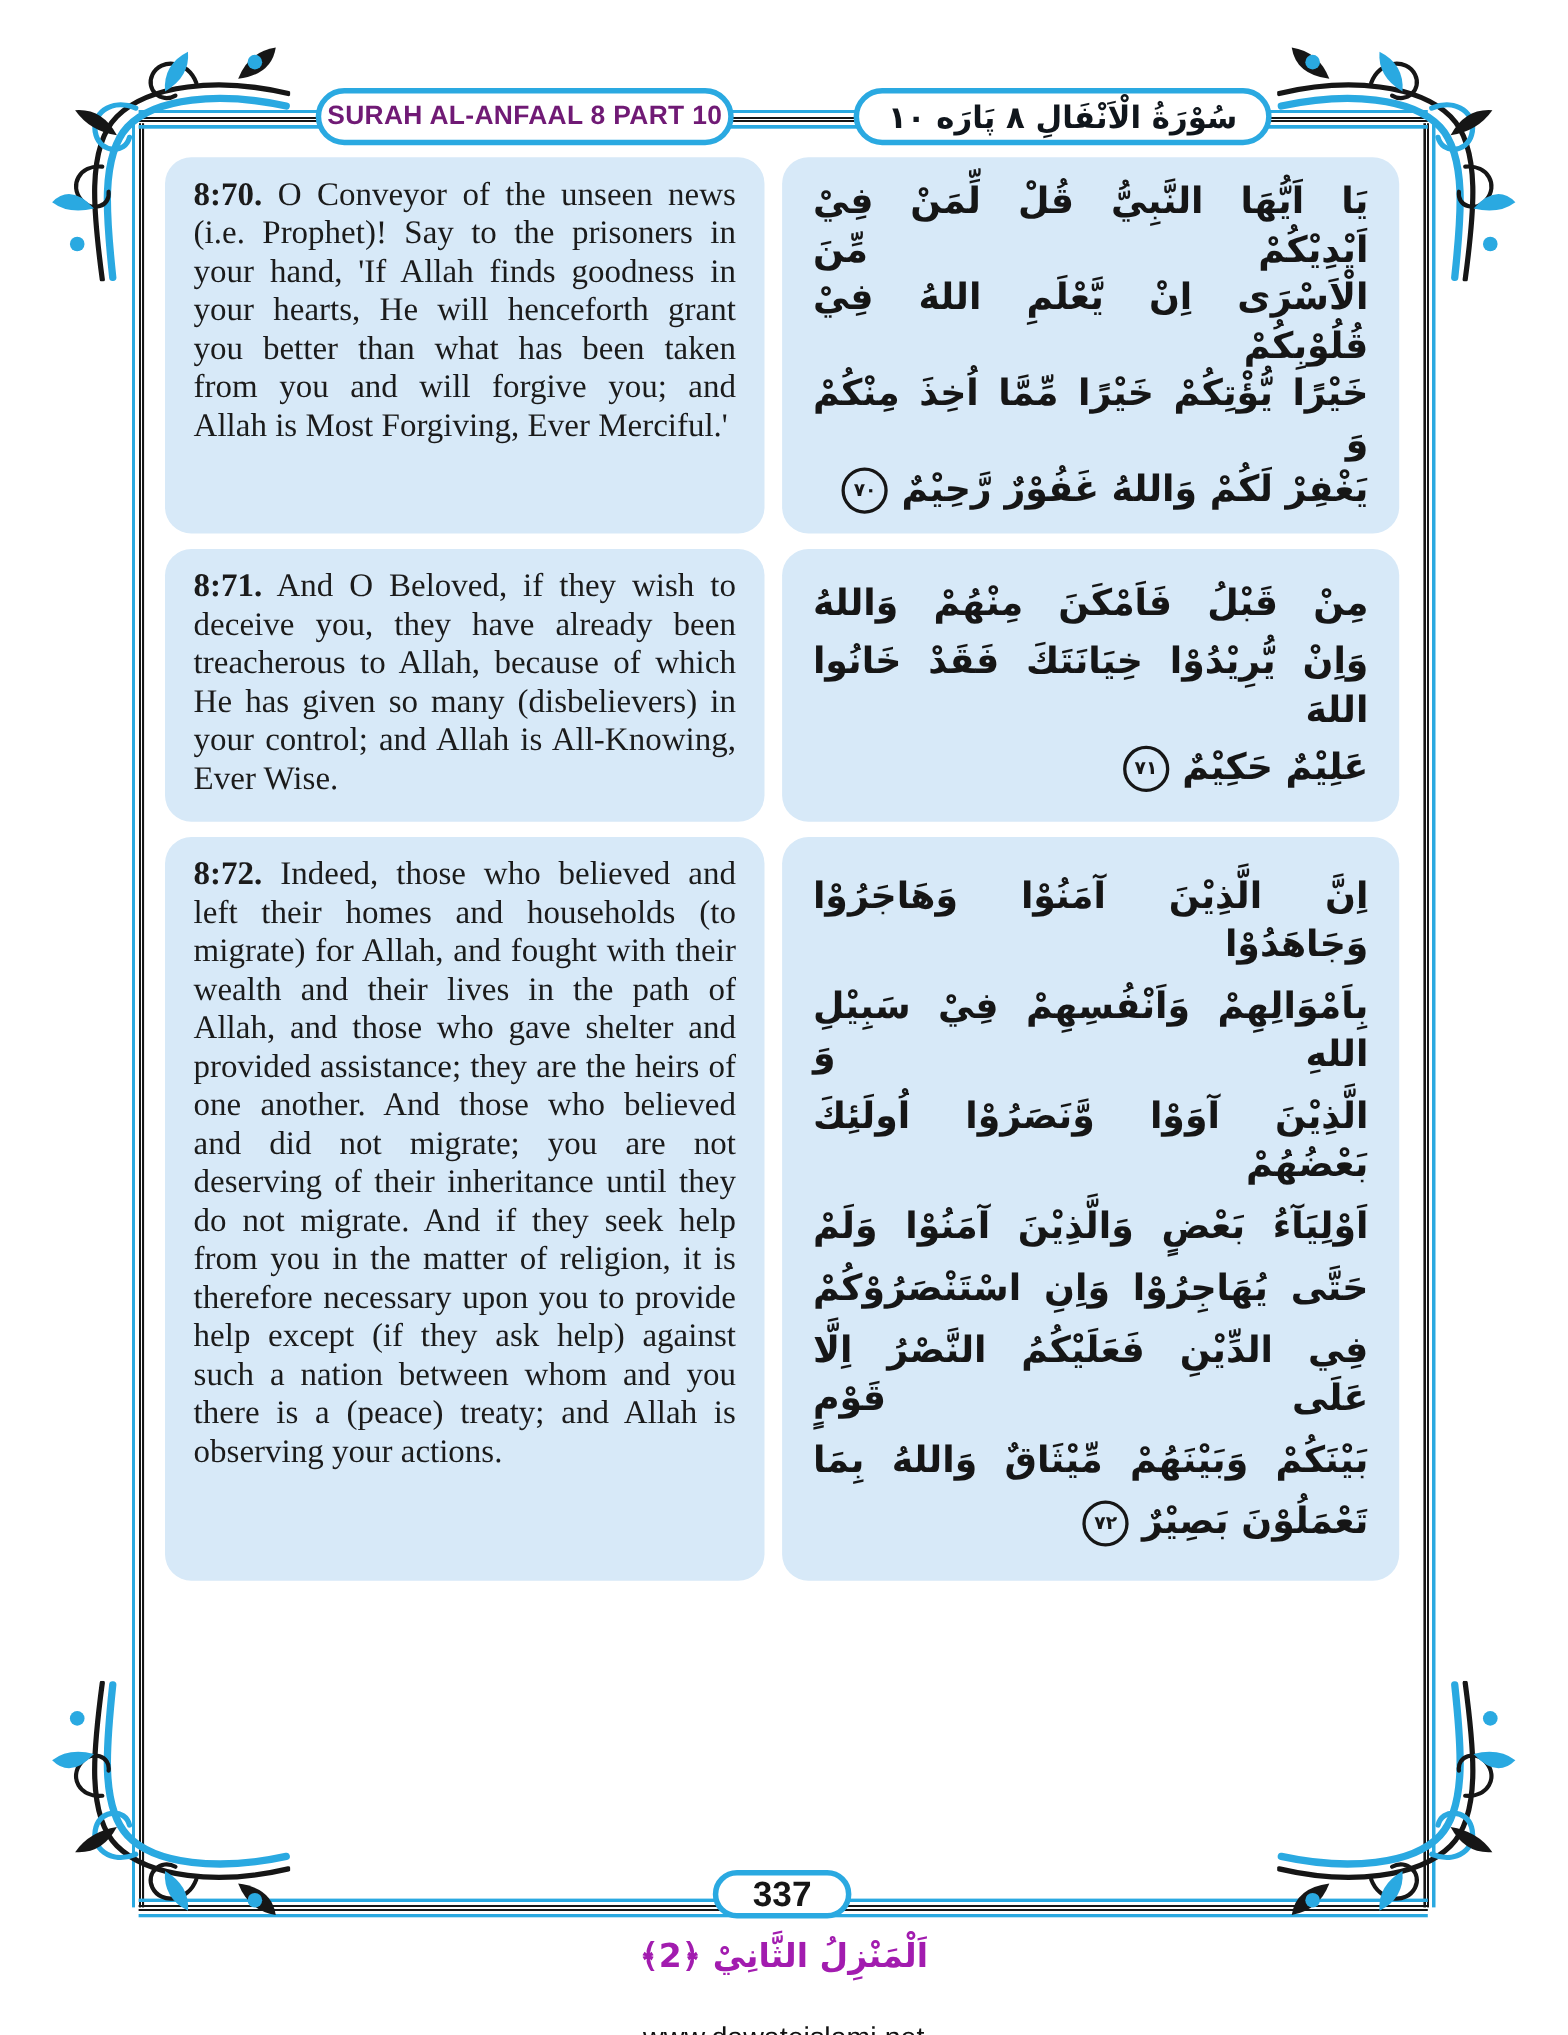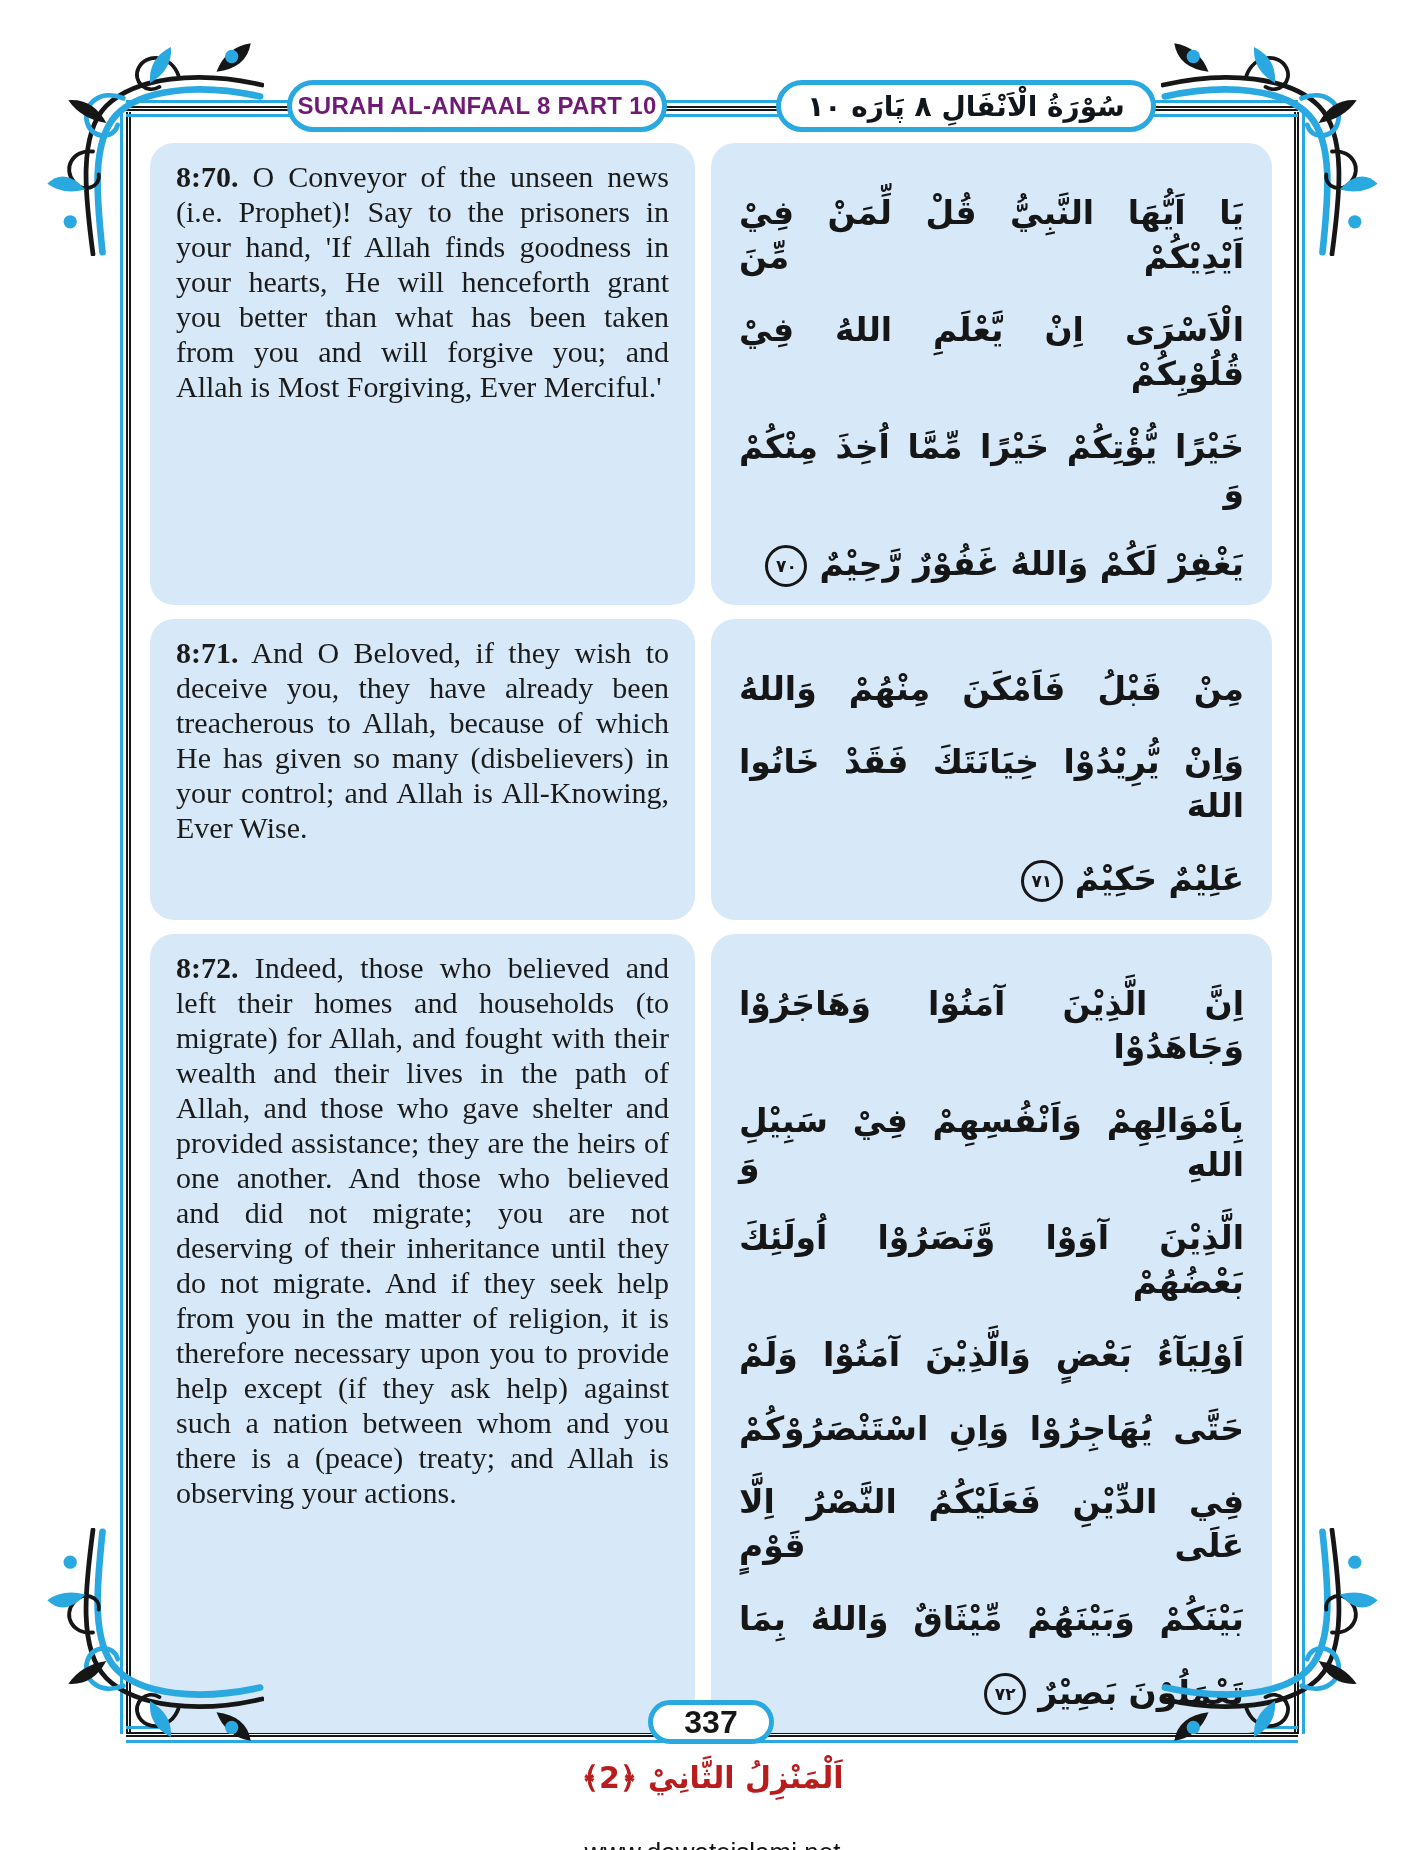--- a/index.html
+++ b/index.html
@@ -51,36 +51,36 @@
     padding:16px 26px;box-sizing:border-box;}
   .en-text{margin:0;font-size:30px;line-height:35px;text-align:justify;
     color:#1b1b1b;}
   .vnum{font-weight:700;}
   .ar-block{width:561px;background:#D7E9F8;border-radius:24px;
     padding:18px 28px;box-sizing:border-box;display:flex;}
   .ar-text{flex:1;display:flex;flex-direction:column;
     justify-content:space-evenly;direction:rtl;
     font-family:"DejaVu Sans",sans-serif;font-weight:700;
     font-size:33px;line-height:1.32;color:#161616;}
-  .ar-text > div{text-align:justify;text-align-last:justify;margin-top:30px;}
+  .ar-text > div{text-align:justify;text-align-last:justify;}
   .ar-text > div:last-child{text-align-last:auto;}
   .ayah-mark{display:inline-flex;align-items:center;justify-content:center;
     width:36px;height:36px;border:3px solid #161616;border-radius:50%;
     font-size:17px;font-weight:700;vertical-align:middle;margin:0 12px;
     background:transparent;}
 
   
   .page-pill{position:absolute;left:648px;top:1700px;width:126px;height:44px;
     background:#fff;border:5px solid #2AA9E1;border-radius:30px;
     box-sizing:border-box;display:flex;align-items:center;justify-content:center;
     z-index:4;font-family:"Liberation Sans",sans-serif;font-weight:700;
     font-size:32px;color:#161616;}
   .manzil{position:absolute;left:0;right:0;top:1760px;text-align:center;
     direction:rtl;font-family:"DejaVu Sans",sans-serif;font-weight:700;
-    font-size:30px;color:#b91c1c;z-index:2;}
+    font-size:30px;color:#a21caf;z-index:2;}
   .manzil-num{direction:ltr;unicode-bidi:isolate;}
   .site{position:absolute;left:0;right:0;top:1818px;text-align:center;
     font-family:"Liberation Sans",sans-serif;font-size:26px;color:#111;z-index:2;margin-top:19px;}
 </style>
 </head>
 <body>
 
 <svg width="0" height="0" style="position:absolute">
   <defs>
     <symbol id="flourish" viewBox="0 0 240 240">

